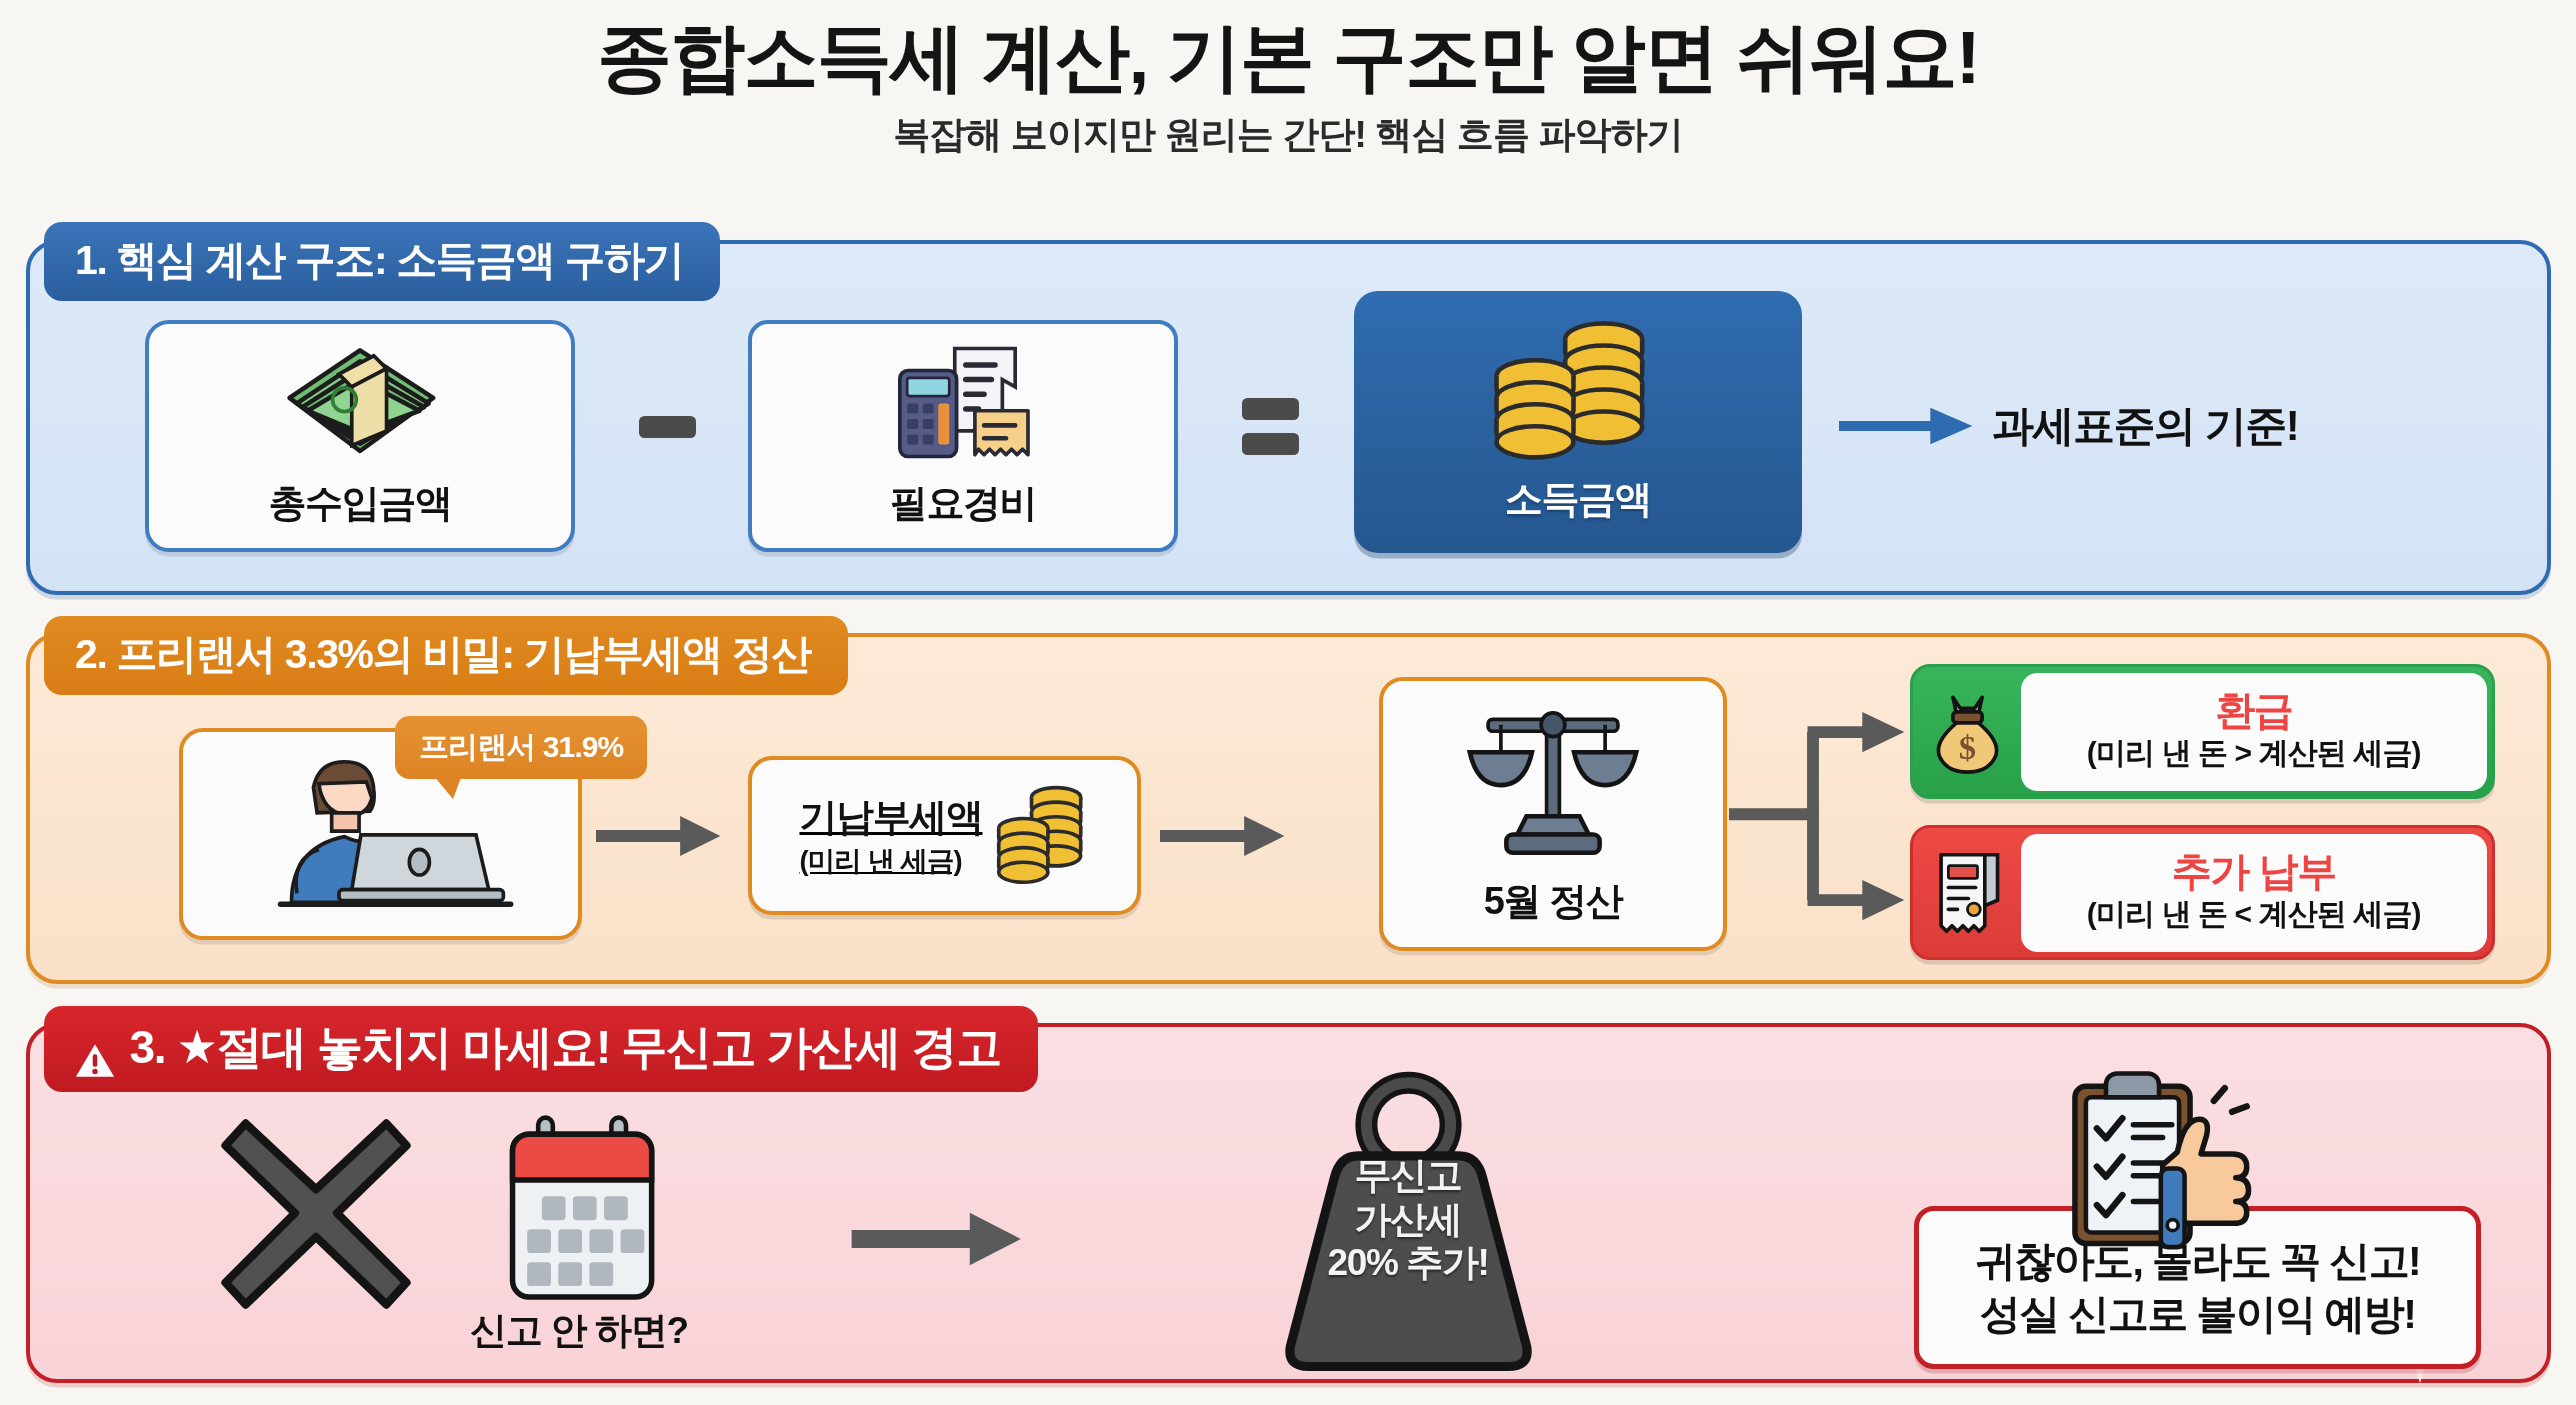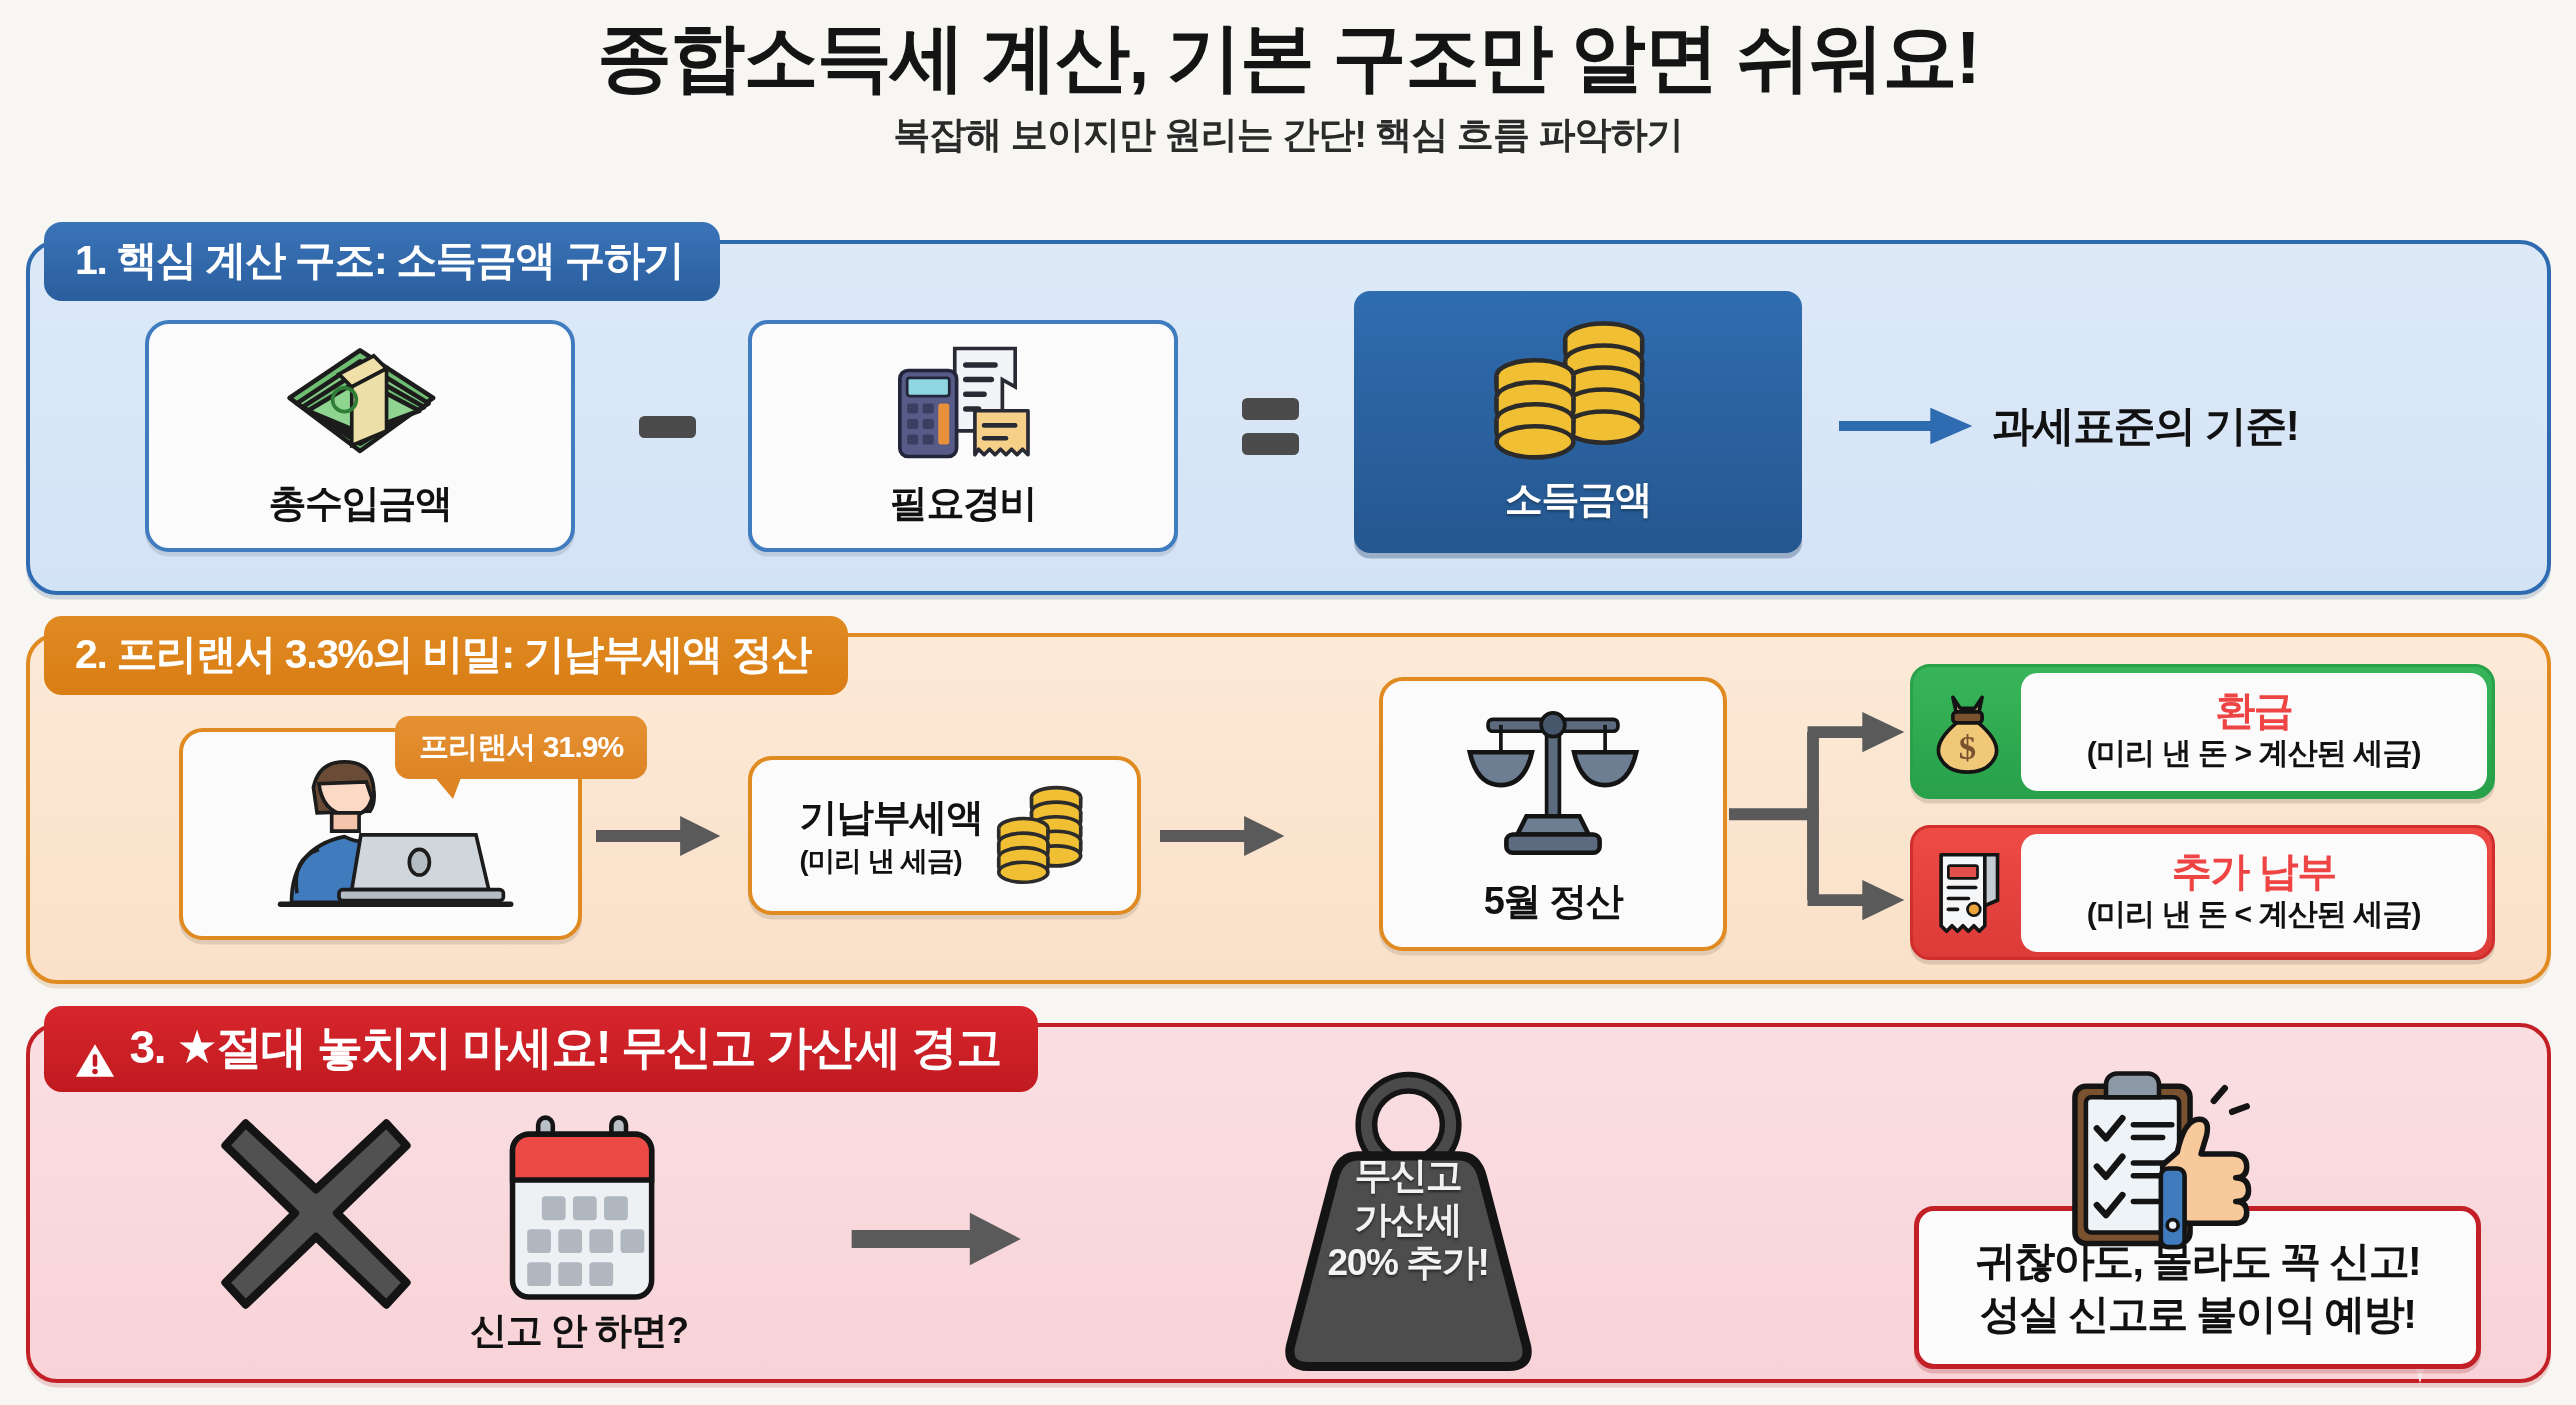--- a/index.html
+++ b/index.html
@@ -64,21 +64,21 @@
   .card-blue { border: 4.6px solid #3f7cc0; }
   .card-orange { border: 4.6px solid #e08a22; }
   .card-label { font-size: 38px; font-weight: 800; color:#111; letter-spacing:-1.4px; }
   .card-label-sm { font-size: 27.4px; font-weight: 700; color:#111; letter-spacing:-0.9px; }
 
   .op { position:absolute; display:flex; flex-direction:column; gap:12.8px; align-items:center; }
   .op-bar { width: 57px; height: 22px; background:#4b4b4b; border-radius:5.5px; }
 
   .result-card {
     position:absolute; background: linear-gradient(180deg,#2f6cb0,#25578f);
-    border-radius: 16px; display:flex; flex-direction:column; align-items:center; justify-content:center;
+    border-radius: 24px; display:flex; flex-direction:column; align-items:center; justify-content:center;
     box-shadow: 0 5.5px 0 rgba(20,50,90,.3);
   }
   .result-card .card-label { color:#fff; text-shadow: 0 1.8px 2.7px rgba(0,0,0,.3); }
 
   .note-text { position:absolute; font-size: 42px; font-weight: 800; color:#111; letter-spacing:-1.5px; }
 
   
   .arrow-svg { position:absolute; }
 
   
@@ -252,21 +252,21 @@
         <line x1="40" y1="162" x2="292" y2="162" stroke="#1c1c1c" stroke-width="6" stroke-linecap="round"></line>
       </svg>
     </span>
   </div>
 
   <svg class="arrow-svg" style="left:596px; top:812px;" width="128" height="48" viewBox="0 0 140 52">
     <line x1="0" y1="26" x2="96" y2="26" stroke="#5a5a5a" stroke-width="13"></line>
     <polygon points="92,4 136,26 92,48" fill="#5a5a5a"></polygon>
   </svg>
 
-  <div class="card card-orange" style="left:748px; top:756px; width:393px; height:159px; flex-direction:row; gap:11px;">
+  <div class="card card-orange" style="left:748px; top:756px; width:393px; height:159px; flex-direction:row; gap:11px;text-decoration:underline;">
     <div style="display:flex; flex-direction:column; align-items:flex-start;">
       <div class="card-label">기납부세액</div>
       <div class="card-label-sm">(미리 낸 세금)</div>
     </div>
     <span>
       <svg width="96" height="102" viewBox="0 0 105 112">
         <g stroke="#2b2b2b" stroke-width="4" fill="#f0bf33">
           <ellipse cx="68" cy="16" rx="27" ry="11"></ellipse>
           <path d="M41 16 v10 a27 11 0 0 0 54 0 V16"></path>
           <ellipse cx="68" cy="32" rx="27" ry="11"></ellipse>

